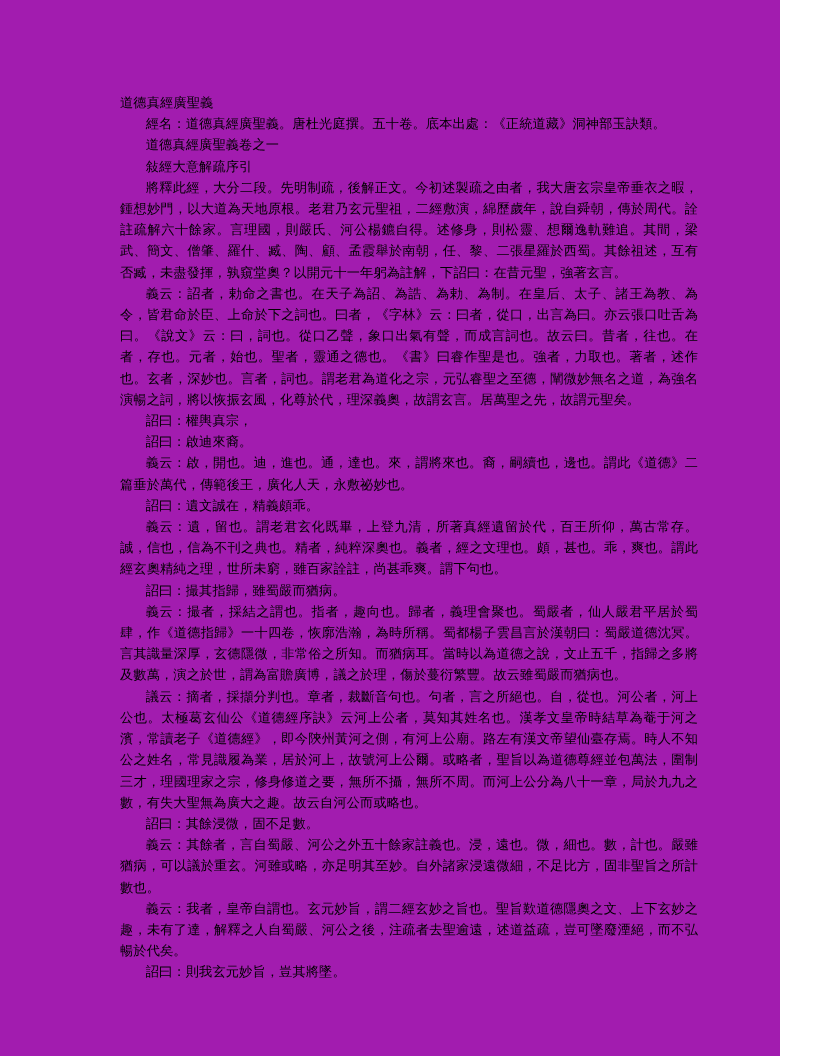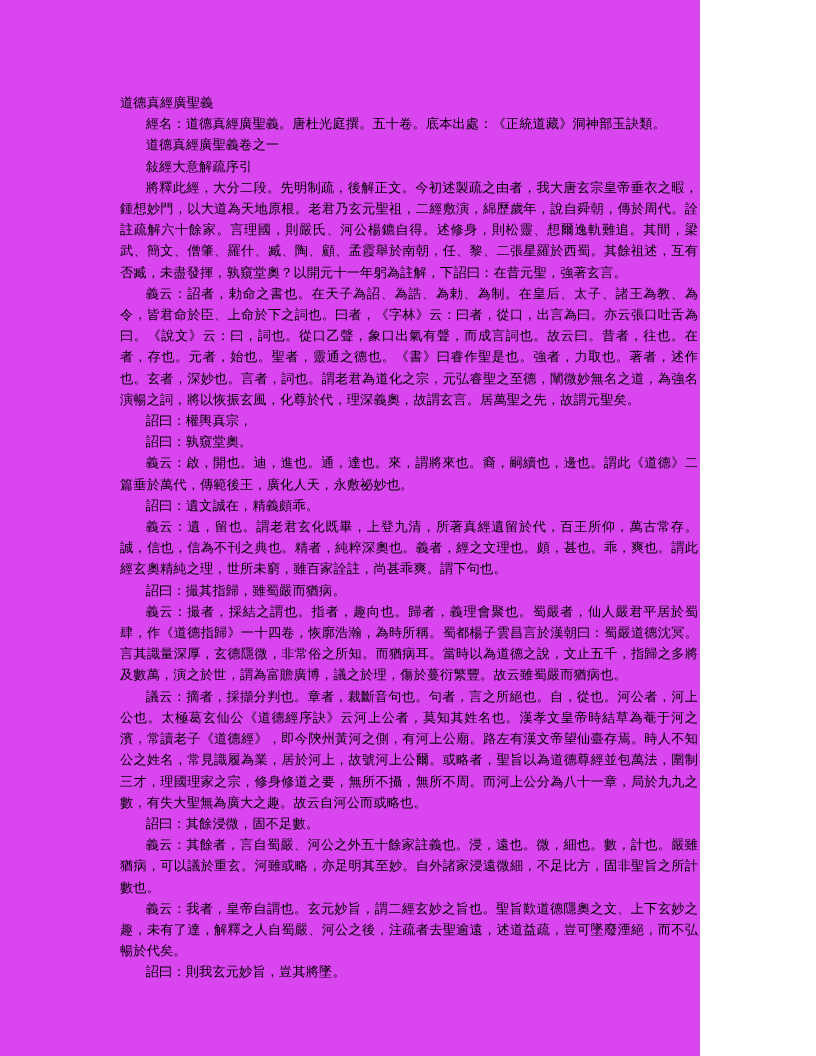--- a/index.html
+++ b/index.html
@@ -7,23 +7,23 @@
     margin: 0;
     padding: 0;
     background: #ffffff;
   }
   body {
     font-family: "DejaVu Serif", "Liberation Serif", serif;
     color: #000000;
   }
   .page {
     position: relative;
-    width: 700px;
+    width: 780px;
     height: 1056px;
-    background: #d946ef;
+    background: #a21caf;
     overflow: hidden;
     box-sizing: border-box;
   }
   .text-block {
     position: absolute;
     left: 120px;
     top: 92px;
     width: 578px;
   }
   .line {
@@ -56,21 +56,21 @@
   <div class="text-block">
 
     <p class="line doc-title">道德真經廣聖義</p>
     <p class="line indent-1">經名：道德真經廣聖義。唐杜光庭撰。五十卷。底本出處：《正統道藏》洞神部玉訣類。</p>
     <p class="line indent-1">道德真經廣聖義卷之一</p>
     <p class="line indent-1">敍經大意解疏序引</p>
 
     <p class="line indent-body">將釋此經，大分二段。先明制疏，後解正文。今初述製疏之由者，我大唐玄宗皇帝垂衣之暇，鍾想妙門，以大道為天地原根。老君乃玄元聖祖，二經敷演，綿歷歲年，說自舜朝，傳於周代。詮註疏解六十餘家。言理國，則嚴氏、河公楊鑣自得。述修身，則松靈、想爾逸軌難追。其間，梁武、簡文、僧肇、羅什、臧、陶、顧、孟霞舉於南朝，任、黎、二張星羅於西蜀。其餘祖述，互有否臧，未盡發揮，孰窺堂奧？以開元十一年躬為註解，下詔曰：在昔元聖，強著玄言。</p>
     <p class="line indent-body">義云：詔者，勅命之書也。在天子為詔、為誥、為勅、為制。在皇后、太子、諸王為教、為令，皆君命於臣、上命於下之詞也。曰者，《字林》云：曰者，從口，出言為曰。亦云張口吐舌為曰。《說文》云：曰，詞也。從口乙聲，象口出氣有聲，而成言詞也。故云曰。昔者，往也。在者，存也。元者，始也。聖者，靈通之德也。《書》曰睿作聖是也。強者，力取也。著者，述作也。玄者，深妙也。言者，詞也。謂老君為道化之宗，元弘睿聖之至德，闡微妙無名之道，為強名演暢之詞，將以恢振玄風，化尊於代，理深義奧，故謂玄言。居萬聖之先，故謂元聖矣。</p>
     <p class="line indent-body">詔曰：權輿真宗，</p>
-    <p class="line indent-body">詔曰：孰窺堂奧。</p>
+    <p class="line indent-body">詔曰：啟迪來裔。</p>
     <p class="line indent-body">義云：啟，開也。迪，進也。通，達也。來，謂將來也。裔，嗣續也，邊也。謂此《道德》二篇垂於萬代，傳範後王，廣化人天，永敷祕妙也。</p>
     <p class="line indent-body">詔曰：遺文誠在，精義頗乖。</p>
     <p class="line indent-body">義云：遺，留也。謂老君玄化既畢，上登九清，所著真經遺留於代，百王所仰，萬古常存。誠，信也，信為不刊之典也。精者，純粹深奧也。義者，經之文理也。頗，甚也。乖，爽也。謂此經玄奧精純之理，世所未窮，雖百家詮註，尚甚乖爽。謂下句也。</p>
     <p class="line indent-body">詔曰：撮其指歸，雖蜀嚴而猶病。</p>
     <p class="line indent-body">義云：撮者，採結之謂也。指者，趣向也。歸者，義理會聚也。蜀嚴者，仙人嚴君平居於蜀肆，作《道德指歸》一十四卷，恢廓浩瀚，為時所稱。蜀都楊子雲昌言於漢朝曰：蜀嚴道德沈冥。言其識量深厚，玄德隱微，非常俗之所知。而猶病耳。當時以為道德之說，文止五千，指歸之多將及數萬，演之於世，謂為富贍廣博，議之於理，傷於蔓衍繁豐。故云雖蜀嚴而猶病也。</p>
     <p class="line indent-body">議云：摘者，採擷分判也。章者，裁斷音句也。句者，言之所絕也。自，從也。河公者，河上公也。太極葛玄仙公《道德經序訣》云河上公者，莫知其姓名也。漢孝文皇帝時結草為菴于河之濱，常讀老子《道德經》，即今陝州黃河之側，有河上公廟。路左有漢文帝望仙臺存焉。時人不知公之姓名，常見識履為業，居於河上，故號河上公爾。或略者，聖旨以為道德尊經並包萬法，圍制三才，理國理家之宗，修身修道之要，無所不攝，無所不周。而河上公分為八十一章，局於九九之數，有失大聖無為廣大之趣。故云自河公而或略也。</p>
     <p class="line indent-body">詔曰：其餘浸微，固不足數。</p>
     <p class="line indent-body">義云：其餘者，言自蜀嚴、河公之外五十餘家註義也。浸，遠也。微，細也。數，計也。嚴雖猶病，可以議於重玄。河雖或略，亦足明其至妙。自外諸家浸遠微細，不足比方，固非聖旨之所計數也。</p>
     <p class="line indent-body">義云：我者，皇帝自謂也。玄元妙旨，謂二經玄妙之旨也。聖旨歎道德隱奧之文、上下玄妙之趣，未有了達，解釋之人自蜀嚴、河公之後，注疏者去聖逾遠，述道益疏，豈可墜廢湮絕，而不弘暢於代矣。</p>
     <p class="line indent-body">詔曰：則我玄元妙旨，豈其將墜。</p>

